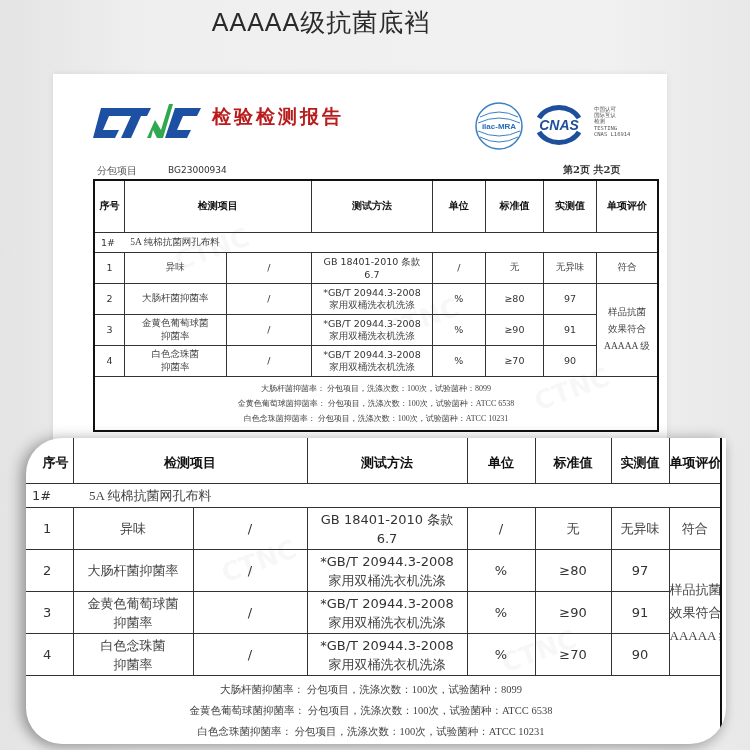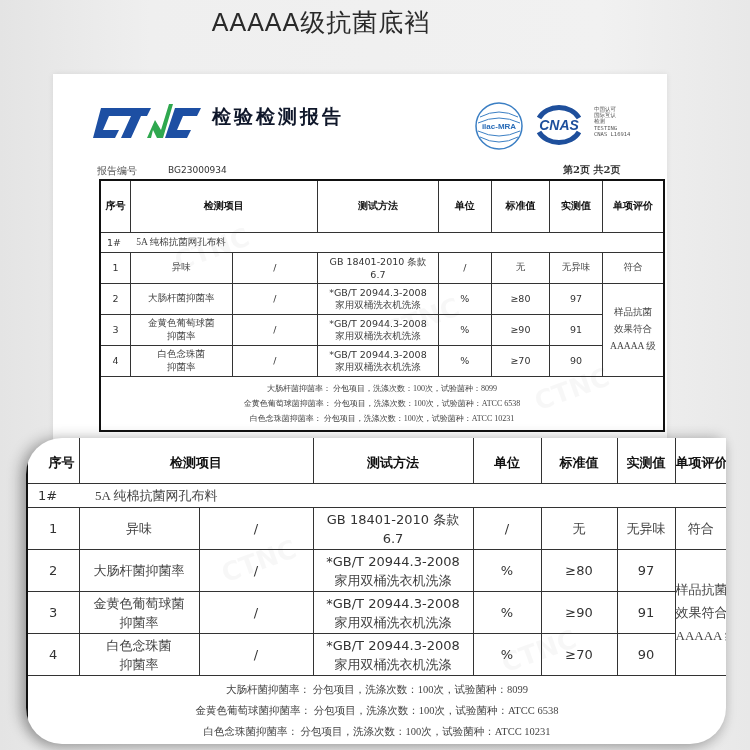--- a/index.html
+++ b/index.html
@@ -17,38 +17,38 @@
   }
   
   .paper {
     position: absolute; left: 53px; top: 74px; width: 614px; height: 400px;
     background: #ffffff;
     box-shadow: 0 0 6px rgba(0,0,0,0.08);
   }
   .logo { position: absolute; left: 38px; top: 26px; width: 112px; height: 46px; }
   .report-title-cn {
     position: absolute; left: 159px; top: 30px; font-size: 19px; font-weight: bold;
-    color: #0f172a; letter-spacing: 3px;
+    color: #b91c1c; letter-spacing: 3px;
   }
   .report-title-en {
     position: absolute; left: 159px; top: 56px; font-size: 17px; font-weight: bold;
     color: #1d54a8; font-family: "Liberation Sans", sans-serif; letter-spacing: 1px;
   }
   .ilac { position: absolute; left: 421px; top: 27px; width: 50px; height: 50px; }
   .cnas { position: absolute; left: 478px; top: 30px; width: 56px; height: 42px; }
   .cnas-text {
     position: absolute; left: 541px; top: 32px; font-size: 5.5px; line-height: 6.2px;
     color: #555; font-family: "DejaVu Sans Mono", monospace;
   }
   .cnas-text div { white-space: nowrap; }
   .report-no-label { position: absolute; left: 44px; top: 90px; font-size: 10px; color: #555; font-family: "DejaVu Serif", serif; }
   .report-no { position: absolute; left: 115px; top: 91px; font-size: 9px; color: #333; }
   .page-no { position: absolute; left: 510px; top: 89px; font-size: 10px; color: #333; font-family: "DejaVu Serif", serif; font-weight: bold; }
 
-  table.rpt { border-collapse: collapse; table-layout: fixed; position: absolute; margin-left: 6px; }
+  table.rpt { border-collapse: collapse; table-layout: fixed; position: absolute; }
   table.rpt td, table.rpt th {
     border: 1px solid #333; text-align: center; vertical-align: middle;
     color: #333; overflow: hidden; white-space: nowrap;
   }
   table.rpt th { font-weight: bold; color: #111; }
   table.rpt .cn { font-family: Liberation Serif, serif; color: #444; }
   table.rpt .group td { text-align: left; border-left: none; border-right: none; }
   table.rpt .notes td { text-align: left; border-top: 1px solid #333; }
   table.rpt .note-line { display: block; text-align: center; }
 
@@ -106,21 +106,21 @@
     <text x="28" y="26" font-size="14" text-anchor="middle" fill="#1e4f9c" font-family="Liberation Sans, sans-serif" font-weight="bold" font-style="italic">CNAS</text>
   </svg>
   <div class="cnas-text">
     <div>中国认可</div>
     <div>国际互认</div>
     <div>检测</div>
     <div>TESTING</div>
     <div>CNAS L16914</div>
   </div>
 
-  <div class="report-no-label">报告编号</div>
+  <div class="report-no-label">分包项目</div>
   <div class="report-no">BG23000934</div>
   <div class="page-no">第2页  共2页</div>
 
   <table class="rpt small">
     <colgroup>
       <col style="width:30px">
         <col style="width:101px">
         <col style="width:84px">
         <col style="width:120px">
       <col style="width:52px">

